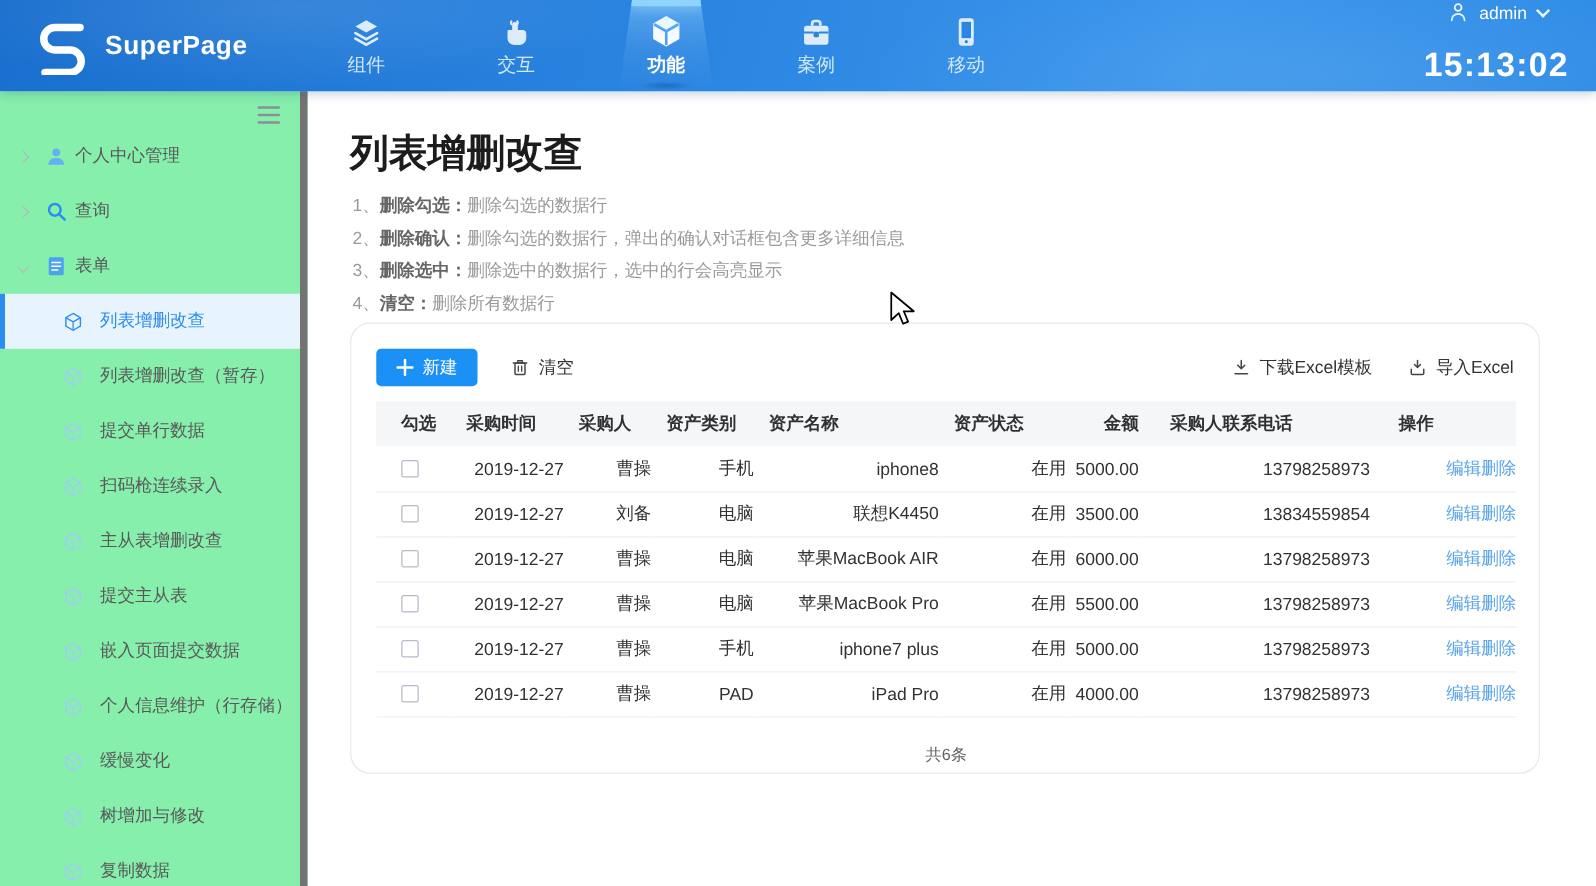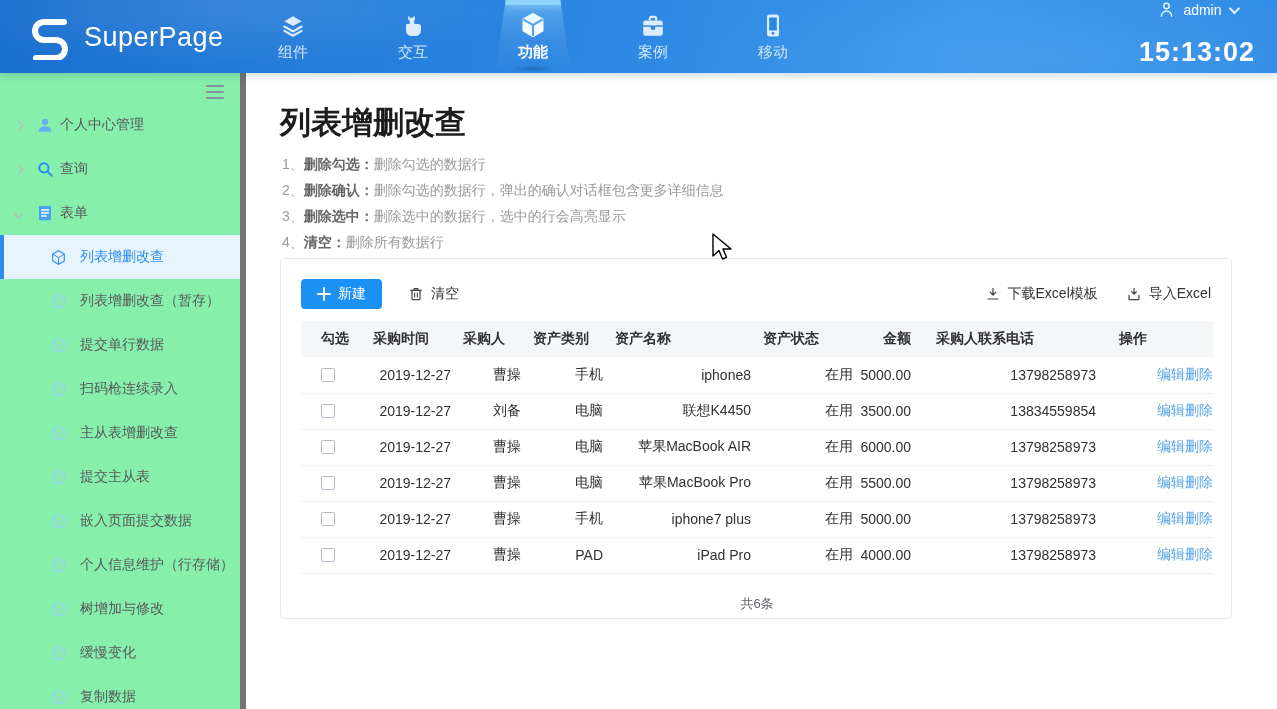--- a/index.html
+++ b/index.html
@@ -11,21 +11,21 @@
   .navbar { position:absolute; top:0; left:0; width:1277px; height:73px;
     background:linear-gradient(105deg,#1a6fce 0%,#2b86e2 45%,#3b96ec 75%,#2f8ce6 100%);
     box-shadow:0 2px 8px rgba(30,80,140,.25); z-index:20; }
   .navbar::before { content:""; position:absolute; inset:0;
     background:
       radial-gradient(ellipse 420px 90px at 18% 10%, rgba(255,255,255,.10), transparent 70%),
       radial-gradient(ellipse 520px 110px at 82% 80%, rgba(255,255,255,.08), transparent 70%);
     pointer-events:none; }
   .logo { position:absolute; left:28px; top:14px; display:flex; align-items:center; gap:12px; }
   .logo-mark { width:44px; height:46px; }
-  .logo-text { color:#fff; font-size:27px; font-weight:normal; letter-spacing:.5px; }
+  .logo-text { color:#fff; font-size:21px; font-weight:bold; letter-spacing:.5px; }
 
   .nav-items { position:absolute; left:255px; top:0; height:73px; display:flex; gap:44px; }
   .nav-item { position:relative; width:76px; height:73px; display:flex; flex-direction:column;
     align-items:center; justify-content:center; gap:4px; cursor:pointer; }
   .nav-item .nicon { height:28px; display:flex; align-items:flex-end; }
   .nav-item .nlabel { font-size:15px; color:#d2e7fa; }
   .nav-item.active .nlabel { color:#fff; font-weight:bold; }
   .nav-item.active .spotlight { position:absolute; inset:0; pointer-events:none;
     background:linear-gradient(180deg, rgba(160,220,255,.40), rgba(255,255,255,.07) 55%, rgba(255,255,255,0));
     clip-path:polygon(14% 0, 86% 0, 100% 100%, 0 100%); }
@@ -64,21 +64,21 @@
   .sub-item .slabel { margin-left:13px; white-space:nowrap; }
   .sub-item.active { background:#e8f4fd; border-left-color:#2d8cf0; color:#2d8cf0; }
 
   
   .main { position:absolute; top:73px; left:239px; width:1038px; height:636px; background:#fff; }
   .page-title { position:absolute; left:41px; top:29px; font-size:31px; font-weight:bold; color:#1c1c1c; }
   .notes { position:absolute; left:43px; top:78px; font-size:14px; line-height:26px; color:#9a9a9a; }
   .note-label { color:#666; font-weight:bold; }
 
   .card { position:absolute; left:41px; top:185px; width:952px; height:361px;
-    border:1px solid #e9e9e9; border-radius:4px; background:#fff; }
+    border:1px solid #e9e9e9; border-radius:16px; background:#fff; }
   .toolbar { position:absolute; top:20px; left:20px; right:20px; height:30px; display:flex; align-items:center; }
   .btn-new { display:flex; align-items:center; gap:7px; background:#1b90f5; color:#fff; border:none;
     height:30px; padding:0 16px; border-radius:4px; font-size:14px; cursor:pointer; font-family:inherit; }
   .btn-plain { display:flex; align-items:center; gap:7px; background:none; border:none; color:#333;
     font-size:14px; cursor:pointer; margin-left:26px; font-family:inherit; }
   .toolbar-right { margin-left:auto; display:flex; gap:28px; }
   .toolbar-right .btn-plain { margin-left:0; }
 
   table.grid { position:absolute; top:62px; left:20px; width:912px; border-collapse:collapse; table-layout:fixed; }
   table.grid th { background:#f5f6f8; height:36px; font-size:14px; font-weight:bold; color:#303133;
@@ -268,28 +268,28 @@
               <path d="M12 2.5l8.2 4.7v9.6L12 21.5l-8.2-4.7V7.2z" fill="none" stroke="#9fcdf3" stroke-width="1.6"></path>
               <path d="M12 12v9 M12 12L4.2 7.5 M12 12l7.8-4.5" stroke="#9fcdf3" stroke-width="1.4" fill="none"></path>
             </svg>
             <span class="slabel">个人信息维护（行存储）</span>
           </div>
           <div class="sub-item">
             <svg class="cube" viewBox="0 0 24 24">
               <path d="M12 2.5l8.2 4.7v9.6L12 21.5l-8.2-4.7V7.2z" fill="none" stroke="#9fcdf3" stroke-width="1.6"></path>
               <path d="M12 12v9 M12 12L4.2 7.5 M12 12l7.8-4.5" stroke="#9fcdf3" stroke-width="1.4" fill="none"></path>
             </svg>
+            <span class="slabel">缓慢变化</span>
+          </div>
+          <div class="sub-item">
+            <svg class="cube" viewBox="0 0 24 24">
+              <path d="M12 2.5l8.2 4.7v9.6L12 21.5l-8.2-4.7V7.2z" fill="none" stroke="#9fcdf3" stroke-width="1.6"></path>
+              <path d="M12 12v9 M12 12L4.2 7.5 M12 12l7.8-4.5" stroke="#9fcdf3" stroke-width="1.4" fill="none"></path>
+            </svg>
             <span class="slabel">树增加与修改</span>
-          </div>
-          <div class="sub-item">
-            <svg class="cube" viewBox="0 0 24 24">
-              <path d="M12 2.5l8.2 4.7v9.6L12 21.5l-8.2-4.7V7.2z" fill="none" stroke="#9fcdf3" stroke-width="1.6"></path>
-              <path d="M12 12v9 M12 12L4.2 7.5 M12 12l7.8-4.5" stroke="#9fcdf3" stroke-width="1.4" fill="none"></path>
-            </svg>
-            <span class="slabel">缓慢变化</span>
           </div>
           <div class="sub-item">
             <svg class="cube" viewBox="0 0 24 24">
               <path d="M12 2.5l8.2 4.7v9.6L12 21.5l-8.2-4.7V7.2z" fill="none" stroke="#9fcdf3" stroke-width="1.6"></path>
               <path d="M12 12v9 M12 12L4.2 7.5 M12 12l7.8-4.5" stroke="#9fcdf3" stroke-width="1.4" fill="none"></path>
             </svg>
             <span class="slabel">复制数据</span>
           </div>
         </div>
     </div>

